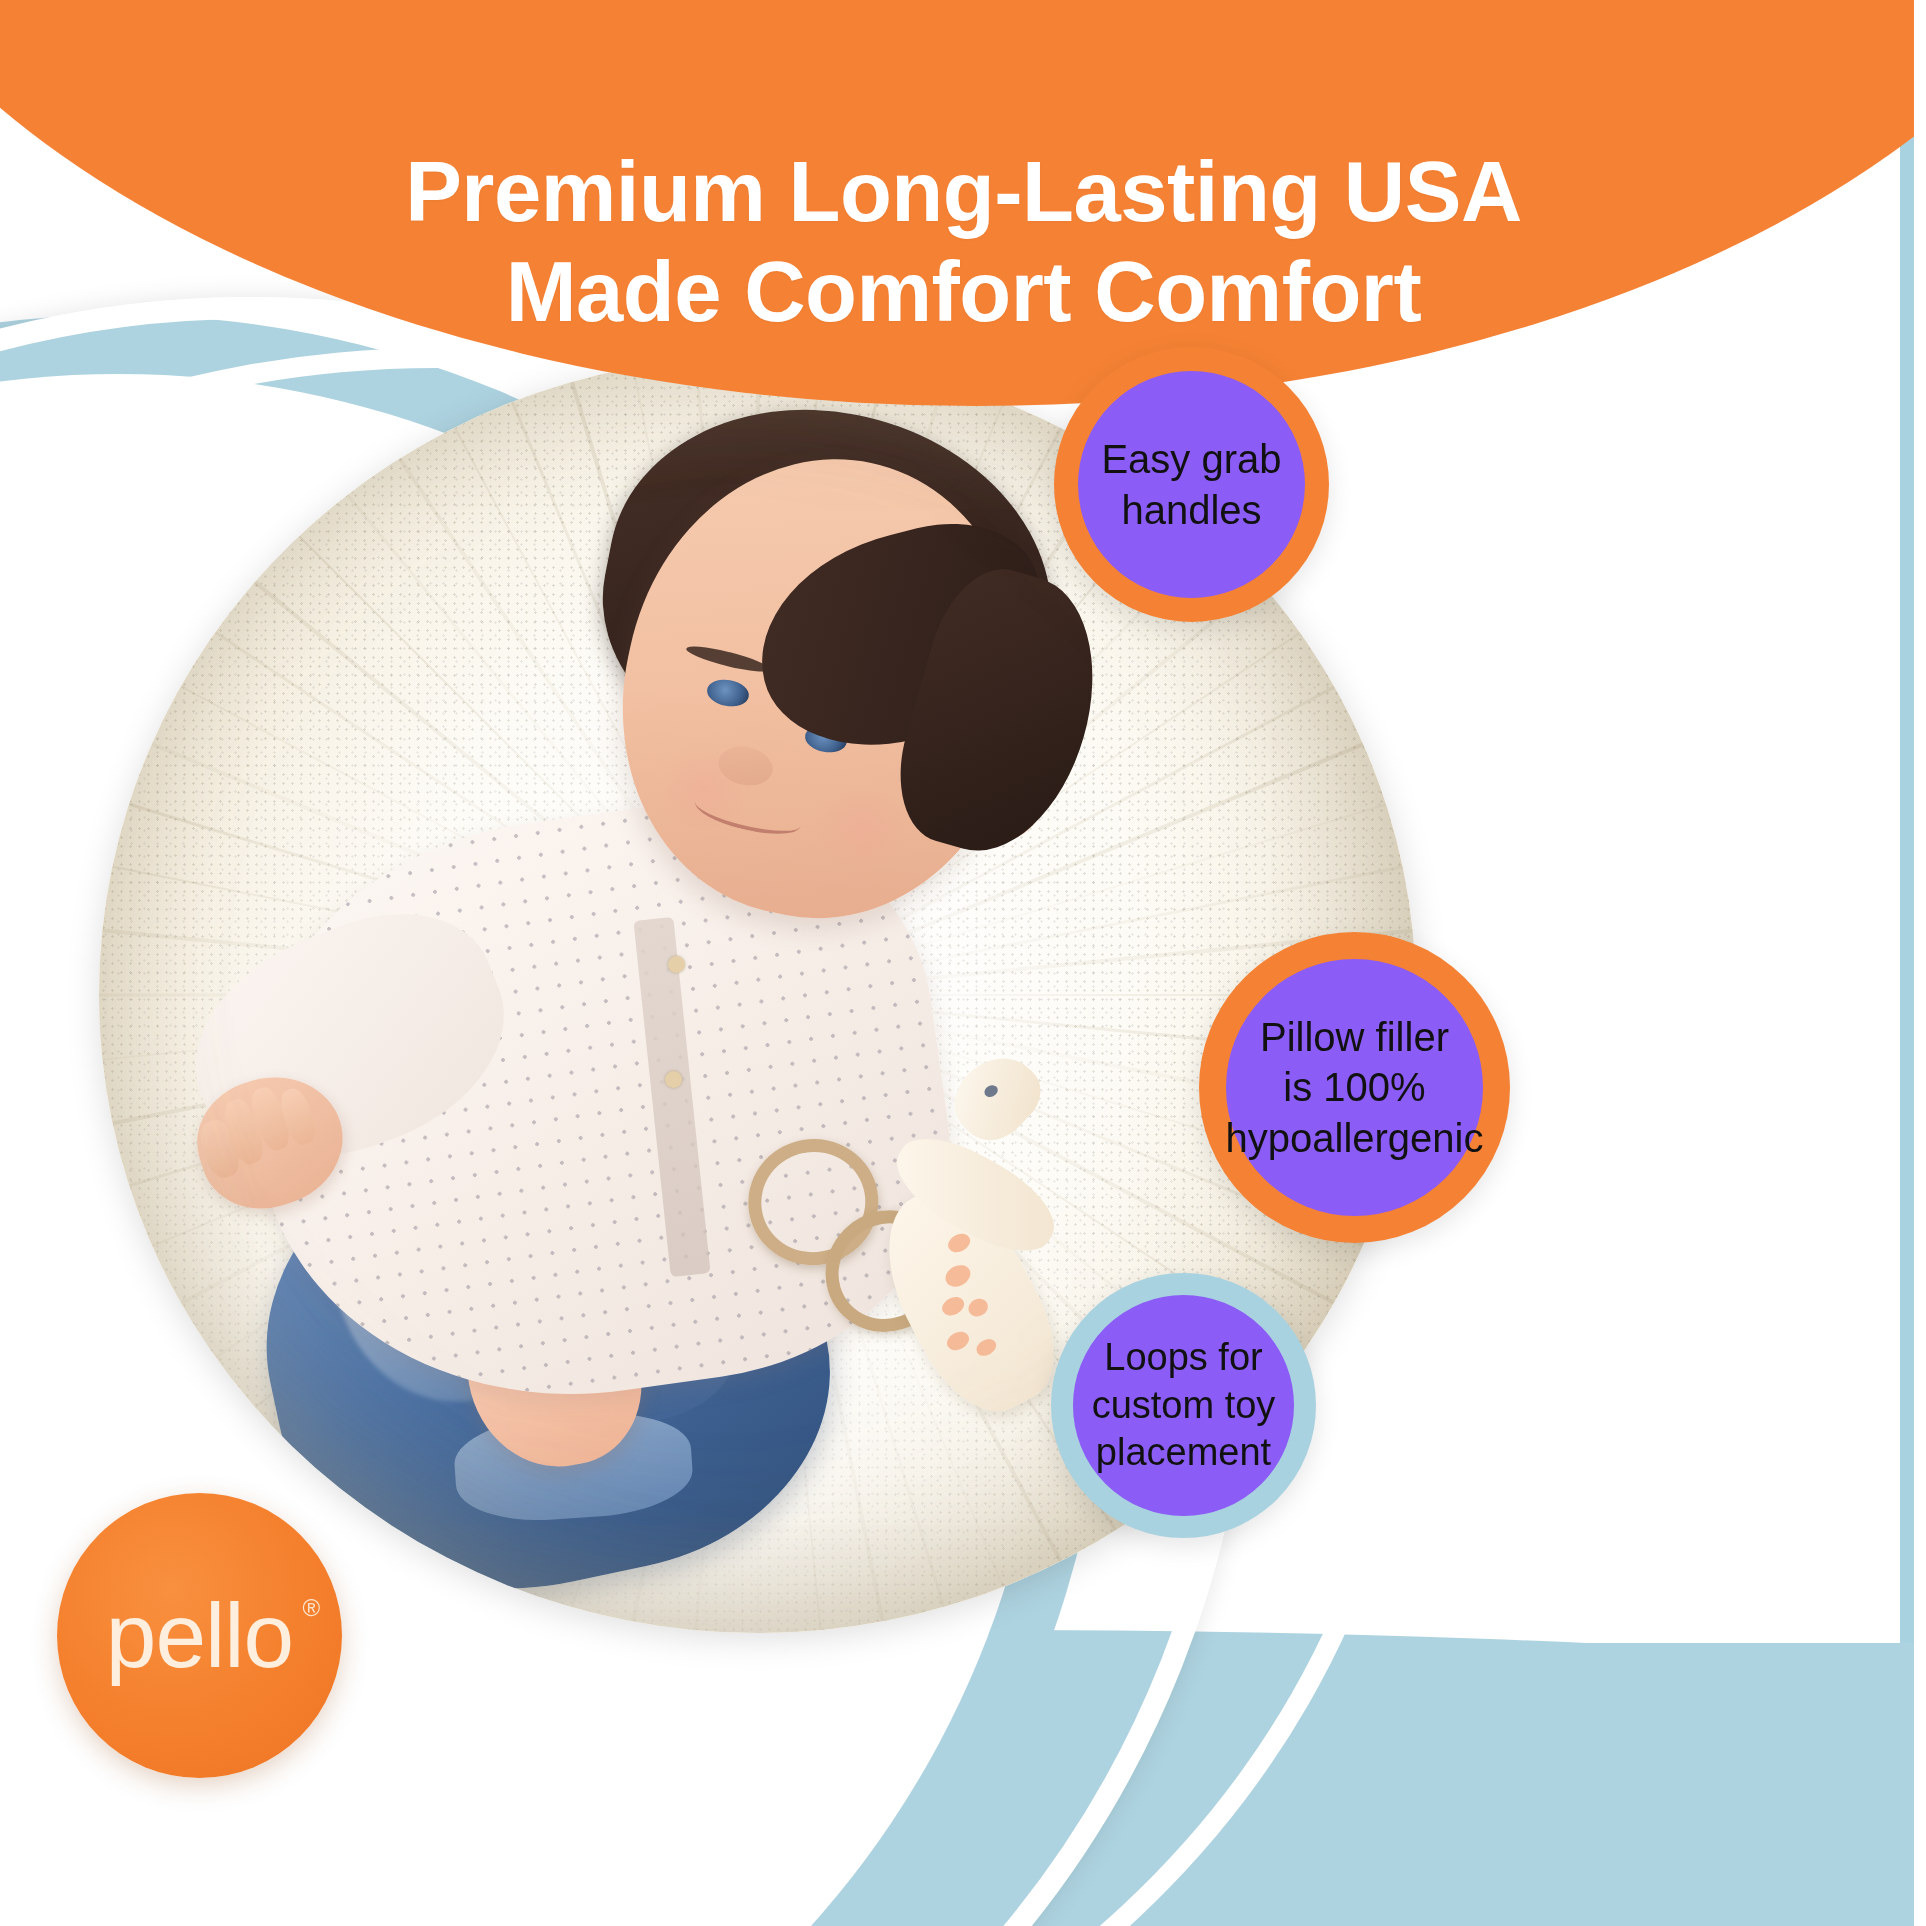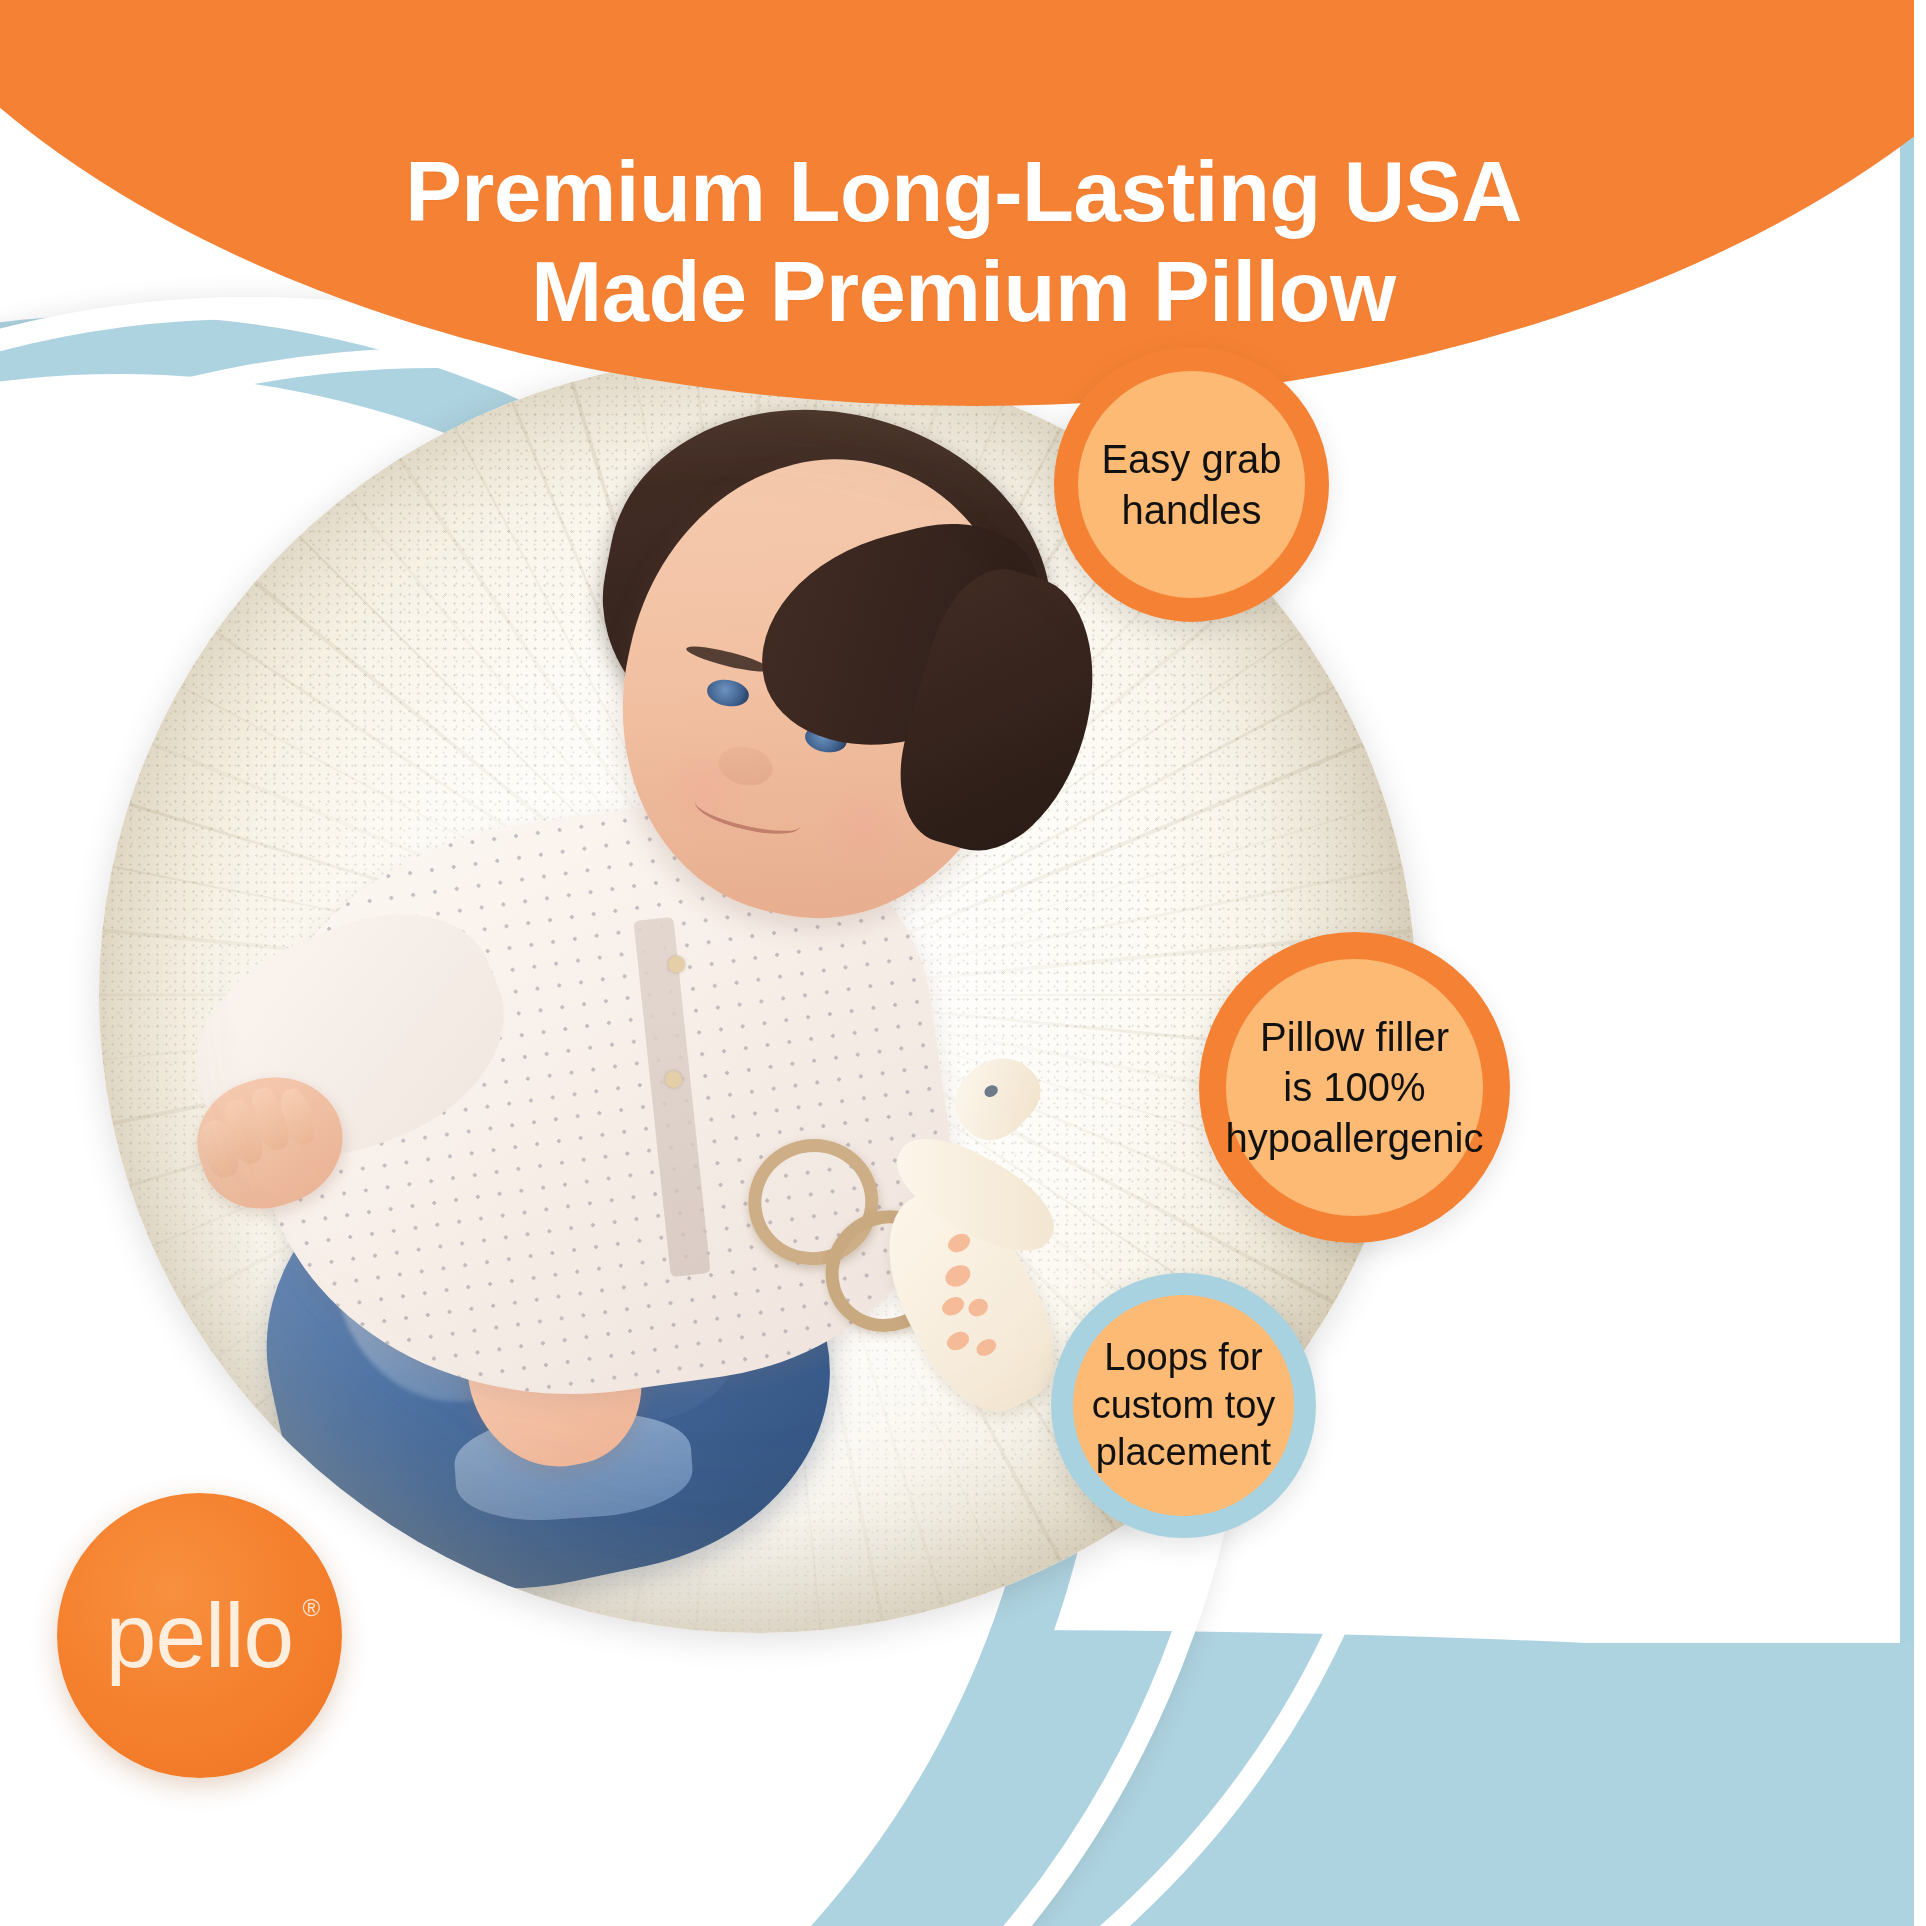--- a/index.html
+++ b/index.html
@@ -314,21 +314,21 @@
     padding:0 228px;
     box-sizing:border-box;
     text-shadow:0 1px 2px rgba(160,80,20,0.10);
   }
   .header-title .l2{display:block;}
 
   
   .badge{
     position:absolute;
     border-radius:50%;
-    background:#fdba74;
+    background:#8b5cf6;
     display:flex;align-items:center;justify-content:center;
     text-align:center;
     color:#111111;
     font-family:"Liberation Sans", sans-serif;
     font-weight:400;
     box-sizing:border-box;
     z-index:20;
     box-shadow:0 8px 26px rgba(0,0,0,0.10);
   }
   .badge .btext{display:block;line-height:1.26;}
@@ -505,21 +505,21 @@
         </div>
       </div>
 
       <div class="shadow-rim"></div>
     </div>
   </div>
 
   <div class="header-blob" style="background: rgb(245, 130, 52);"></div>
   <h1 class="header-title" style="color: rgb(255, 255, 255);">
     <span>Premium Long-Lasting USA</span>
-    <span class="l2">Made Premium Pillow</span>
+    <span class="l2">Made Comfort Comfort</span>
   </h1>
 
   <div class="badge" id="badge-0" style="left: 1054px; top: 347px; width: 275px; height: 275px; border: 24px solid rgb(245, 130, 52); font-size: 40px;">
     <span class="btext">Easy grab<br>handles</span>
   </div>
   <div class="badge" id="badge-2" style="left: 1199px; top: 932px; width: 311px; height: 311px; border: 27px solid rgb(245, 130, 52); font-size: 40px;">
     <span class="btext">Pillow filler<br>is 100%<br>hypoallergenic</span>
   </div>
   <div class="badge" id="badge-3" style="left: 1051px; top: 1273px; width: 265px; height: 265px; border: 22px solid rgb(169, 210, 224); font-size: 38px;">
     <span class="btext">Loops for<br>custom toy<br>placement</span>

